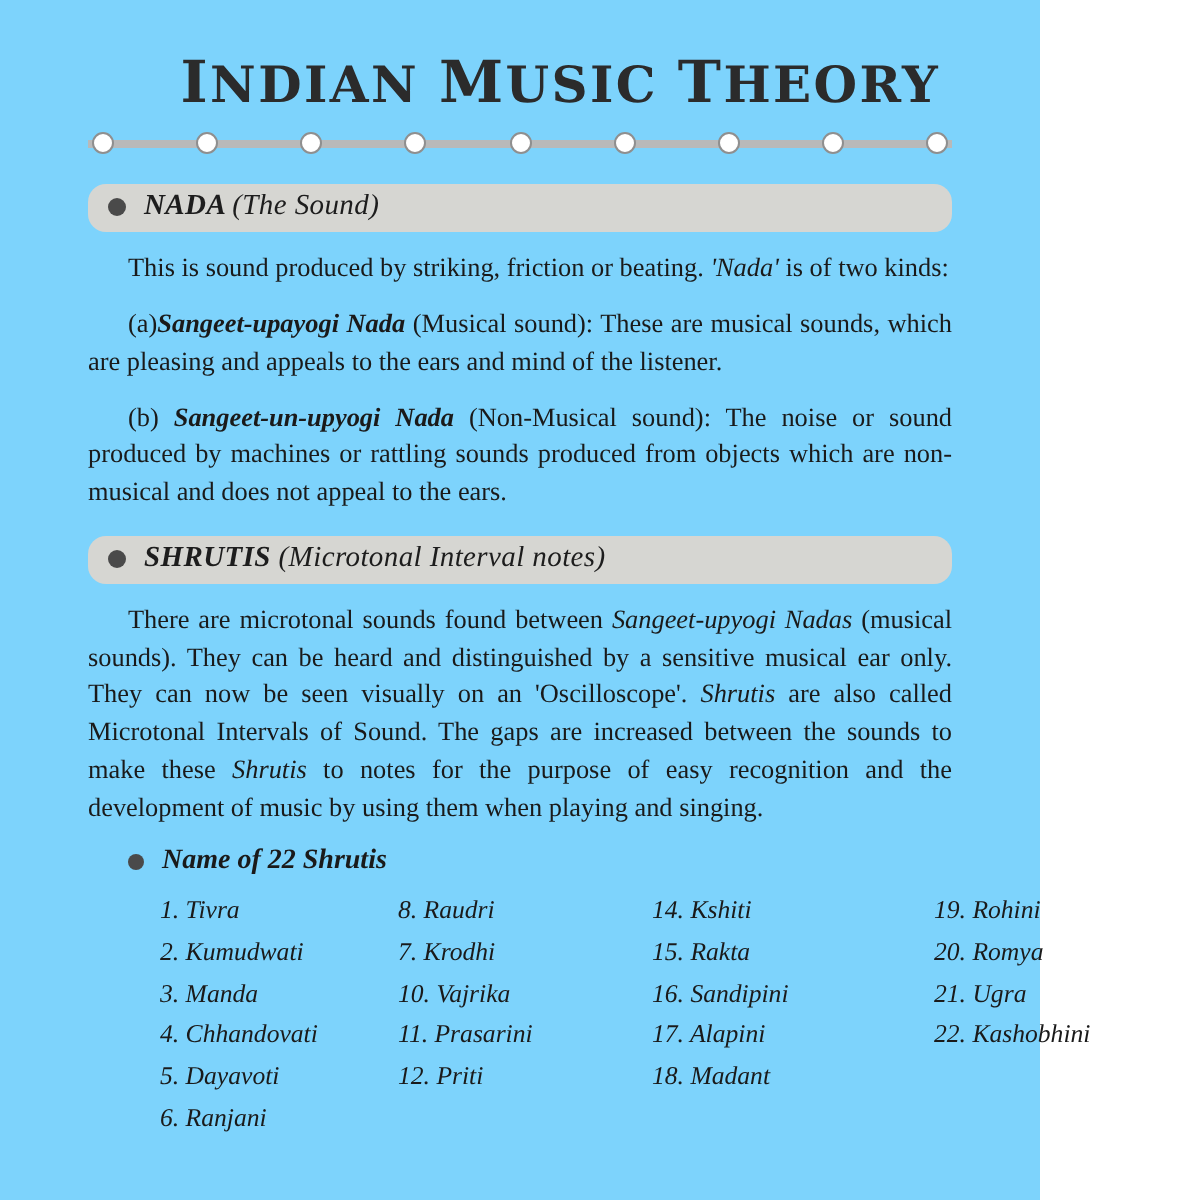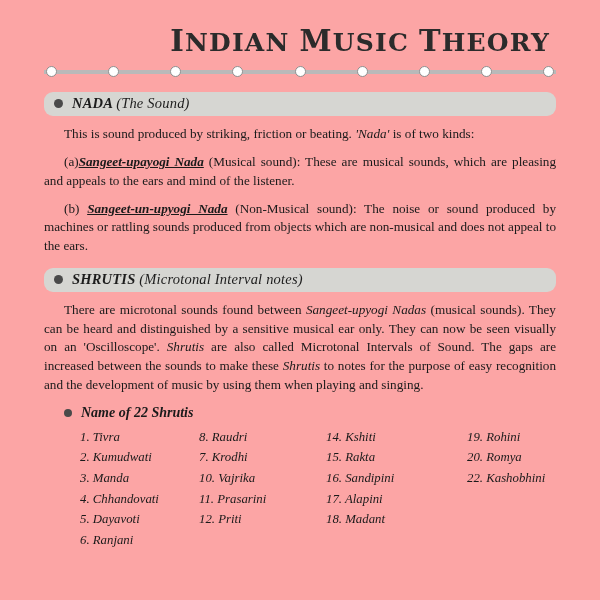--- a/index.html
+++ b/index.html
@@ -9,23 +9,23 @@
   body {
     width: 600px;
     height: 600px;
     background: #ffffff;
     font-family: "Liberation Serif", serif;
     color: #1a1a1a;
     overflow: hidden;
   }
   .page {
     position: relative;
-    width: 600px;
+    width: 520px;
     height: 600px;
-    background: #fca5a5;
+    background: #7dd3fc;
     padding: 0;
     box-sizing: border-box;
   }
   .content {
     padding: 26px 44px 20px 44px;
     box-sizing: border-box;
   }
 
   
   .title-block {
@@ -83,21 +83,21 @@
 
   
   p.body-text {
     font-size: 13.2px;
     line-height: 1.42;
     text-align: justify;
     margin: 0 0 9px 0;
     text-indent: 20px;
   }
   .it { font-style: italic; }
-  .bi { font-style: italic; font-weight: bold; text-decoration: underline; }
+  .bi { font-style: italic; font-weight: bold; }
 
   
   .section-head {
     background: #d6d6d2;
     border-radius: 9px;
     margin: 12px 0 9px 0;
     padding: 3px 26px 4px 10px;
     display: flex;
     align-items: center;
     gap: 9px;
@@ -240,18 +240,19 @@
       <div class="shrutis-col">
         <span class="shruti-item">14. Kshiti</span>
         <span class="shruti-item">15. Rakta</span>
         <span class="shruti-item">16. Sandipini</span>
         <span class="shruti-item">17. Alapini</span>
         <span class="shruti-item">18. Madant</span>
       </div>
       <div class="shrutis-col">
         <span class="shruti-item">19. Rohini</span>
         <span class="shruti-item">20. Romya</span>
+        <span class="shruti-item">21. Ugra</span>
         <span class="shruti-item">22. Kashobhini</span>
       </div>
     </div>
 
   </div>
 </div>
 
 </body></html>

